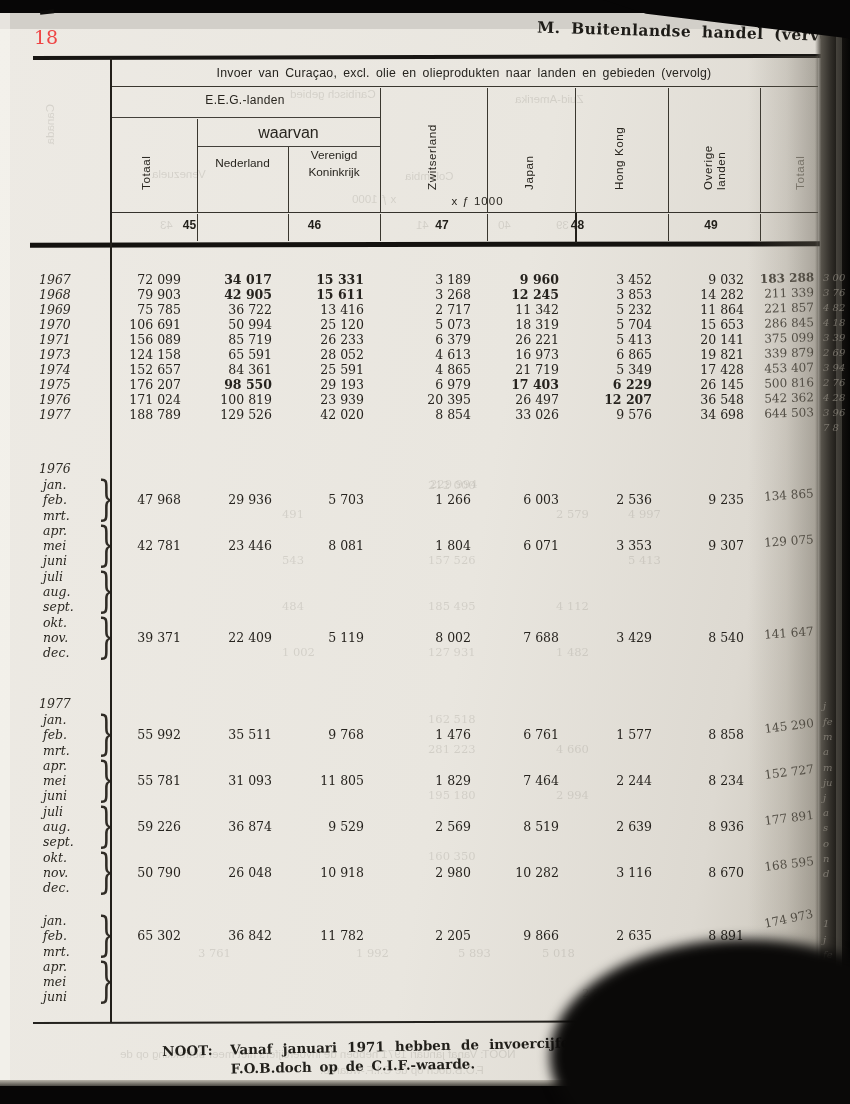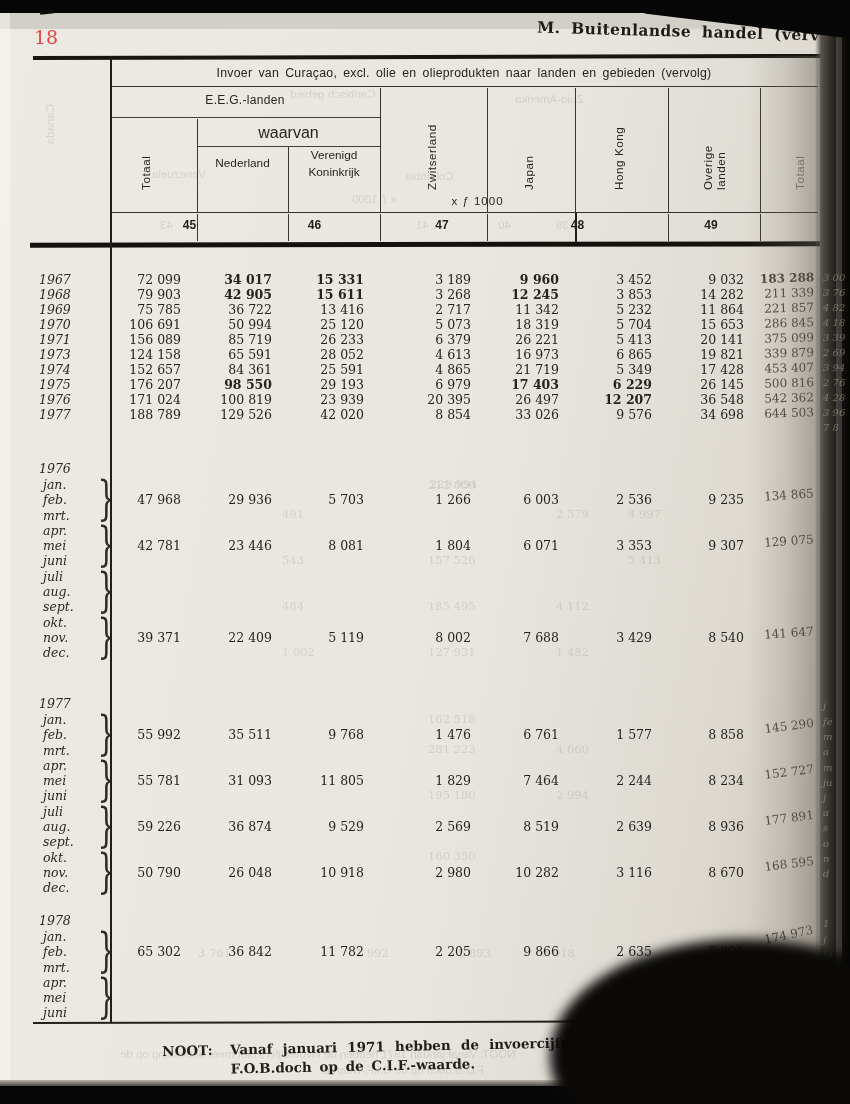--- a/index.html
+++ b/index.html
@@ -430,23 +430,20 @@
             <div class="num">10 918</div>
             <div class="num">2 980</div>
             <div class="num">10 282</div>
             <div class="num">3 116</div>
             <div class="num">8 670</div>
             <div class="num c7">168 595</div>
           </div>
         </div>
       </div>
       <div class="section" style="top: 913px;">
-        <div class="yrow secyear">
-          <div class="lbl">1978</div>
-        </div>
         <div class="group">
           <div class="mrow">
             <div class="lbl">jan.</div>
           </div>
           <div class="mrow">
             <div class="lbl">feb.</div>
           </div>
           <div class="mrow">
             <div class="lbl">mrt.</div>
           </div>

